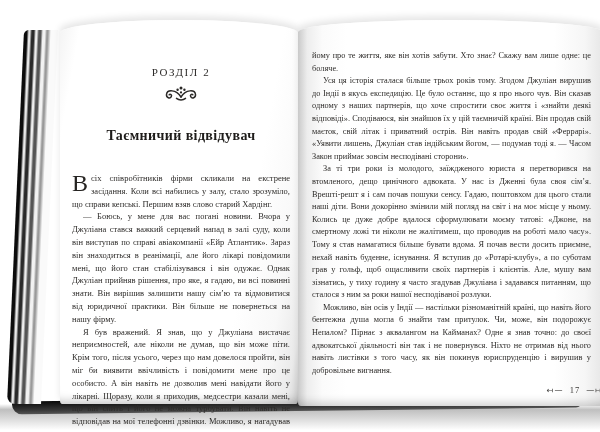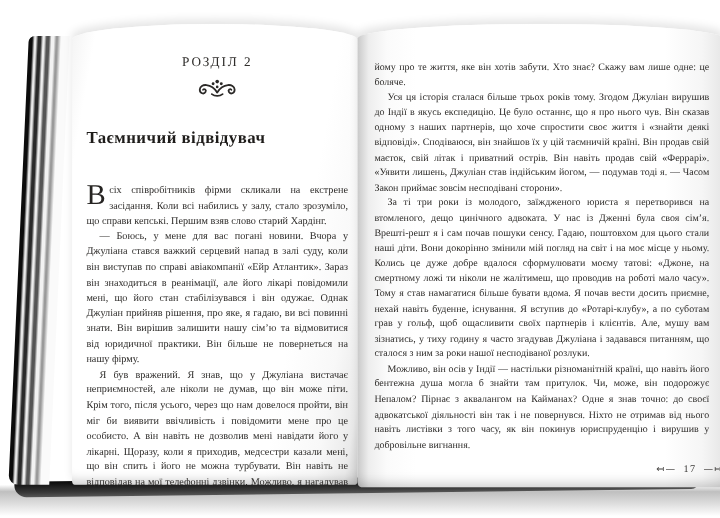--- a/index.html
+++ b/index.html
@@ -29,23 +29,23 @@
     border-radius:50% 50% 1% 1% / 13px 13px 4px 4px;
     background:linear-gradient(100deg,#f3f3f3 0%,#ffffff 7%,#ffffff 74%,#f8f8f8 88%,#eaeaea 96%,#cfcfcf 100%);
     box-shadow:0 -4px 7px rgba(0,0,0,0.10), inset 0 -12px 10px -9px rgba(0,0,0,0.22);}
   .page-right{left:298px;width:266px;height:386px;
     border-radius:50% 50% 1% 1% / 12px 12px 4px 4px;
     background:linear-gradient(to right,#c9c9c9 0%,#ededed 3%,#fbfbfb 8%,#ffffff 16%,#ffffff 84%,#f6f6f6 94%,#e6e6e6 100%);
     box-shadow:0 -4px 7px rgba(0,0,0,0.10), inset 0 -12px 10px -9px rgba(0,0,0,0.20);padding-left:39px;}
 
   
   .left-inner{position:absolute;left:12px;right:8px;top:26px;color:#2d2b29;}
-  .chapter-heading{text-align:center;font-size:11px;line-height:13px;letter-spacing:1.6px;color:#2f2d2b;}
+  .chapter-heading{text-align:center;font-size:11px;line-height:13px;letter-spacing:1.6px;color:#2f2d2b;margin-top:20px;}
   .ornament{text-align:center;margin-top:6px;height:18px;}
-  .chapter-title{margin:25px 0 0 0;text-align:left;font-size:14px;font-weight:bold;
+  .chapter-title{margin:25px 0 0 0;text-align:center;font-size:14px;font-weight:bold;
     letter-spacing:0.4px;color:#1e1c1a;}
   .body-left{margin-top:28px;}
 
   
   .para{margin:0;font-size:8.5px;line-height:12.8px;text-align:justify;color:#2d2b29;}
   .page-right .para{font-size:8.3px;line-height:12.6px;}
   .indent{text-indent:11px;}
   .cont{text-align-last:justify;}
   .dropcap::first-letter{float:left;font-size:24px;line-height:20px;padding:1px 3px 0 0;color:#262422;}
 

